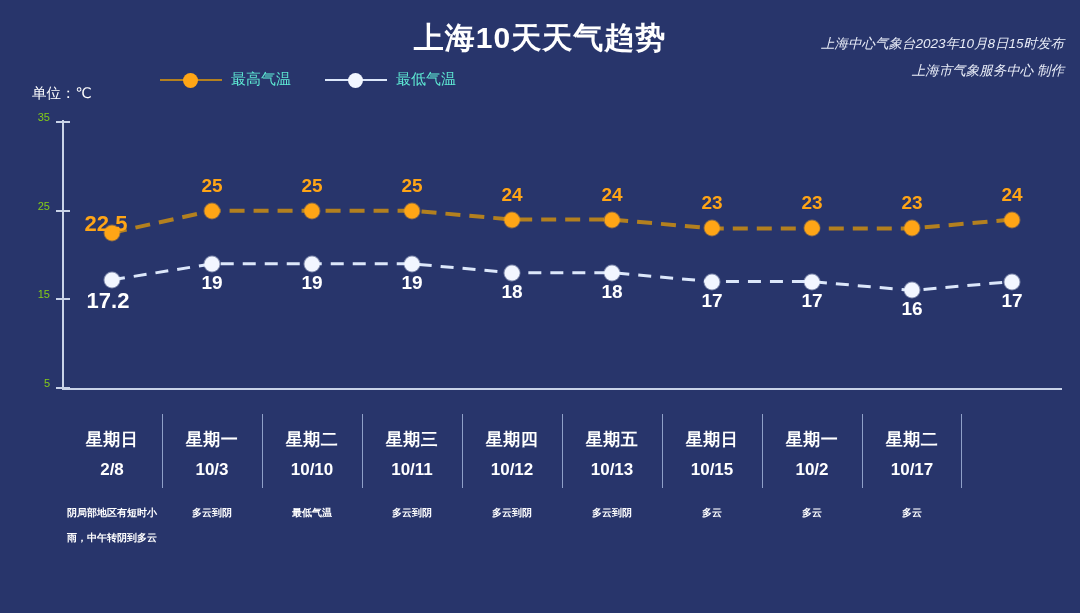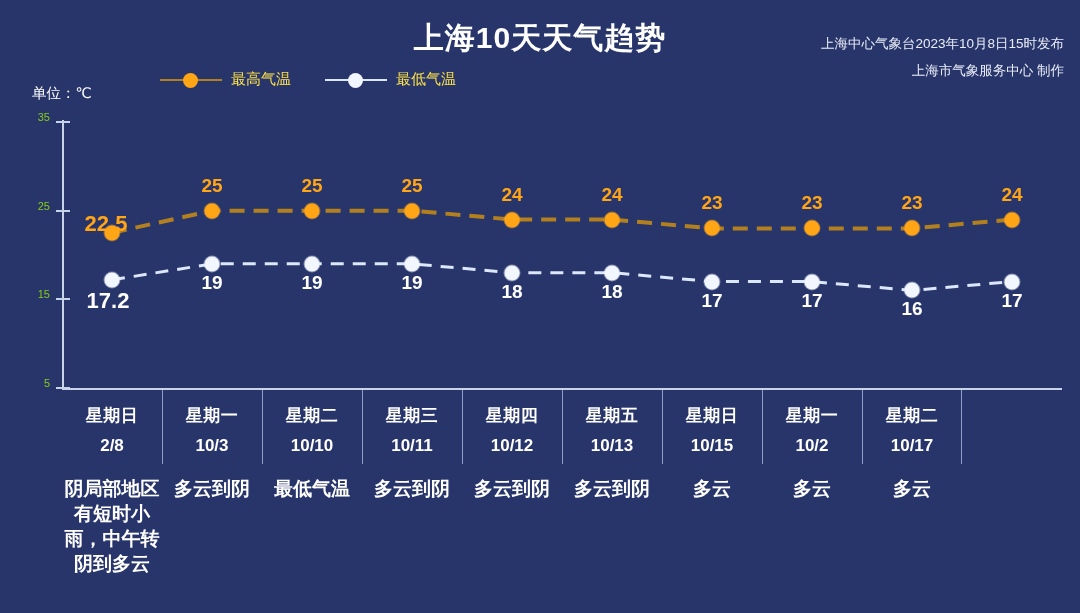--- a/index.html
+++ b/index.html
@@ -19,40 +19,40 @@
     text-align:center;
     font-size:30px;font-weight:bold;color:#FFFFFF;
     letter-spacing:1px;
     pointer-events:none;
   }
   .issuer{
     position:absolute;right:16px;top:30px;
     text-align:right;
     font-size:13.5px;color:#E8ECF7;line-height:27px;
   }
-  .issuer div{white-space:nowrap;}
+  .issuer div{white-space:nowrap;font-style:italic;}
 
   
   .unit{
     position:absolute;left:32px;top:84px;
     font-size:14.5px;color:#FFFFFF;
   }
   .legend{
     position:absolute;left:160px;top:70px;
     display:flex;align-items:center;gap:34px;
   }
   .legend-item{display:flex;align-items:center;gap:9px;}
   .legend-swatch{position:relative;width:62px;height:16px;}
   .legend-swatch .lg-line{
     position:absolute;left:0;top:7px;width:62px;height:2.5px;
   }
   .legend-swatch .lg-dot{
     position:absolute;left:23px;top:1px;width:15px;height:15px;border-radius:50%;
   }
-  .legend-label{font-size:15px;color:#fde047;white-space:nowrap;}
+  .legend-label{font-size:15px;color:#5eead4;white-space:nowrap;}
 
   
   .plot{position:absolute;left:0;top:0;width:1080px;height:613px;}
   .axis-v{
     position:absolute;left:62px;top:120px;width:2px;height:270px;
     background:#C9D3E8;
   }
   .axis-h{
     position:absolute;left:62px;top:388px;width:1000px;height:2px;
     background:#C9D3E8;
@@ -77,37 +77,37 @@
   .vlabel.hi{color:#FFA516;}
   .vlabel.lo{color:#FFFFFF;}
 
   
   .daygrid{
     position:absolute;left:62px;top:390px;width:1000px;height:170px;
     display:flex;
   }
   .daycol{
     width:100px;position:relative;
-    display:flex;flex-direction:column;align-items:center;
+    display:flex;flex-direction:column;align-items:center;margin-top:24px;
   }
   .daycol .sep{
     position:absolute;left:0;top:0;width:1px;height:74px;background:#8FA0C8;
   }
   .daycol:first-child .sep{display:none;}
   .dow{
     margin-top:14px;font-size:17px;font-weight:bold;color:#FFFFFF;
     letter-spacing:.5px;white-space:nowrap;
   }
   .date{
     margin-top:9px;font-size:17px;font-weight:bold;color:#FFFFFF;
     white-space:nowrap;
   }
   .desc{
     margin-top:20px;width:92px;text-align:center;
-    font-size:19px;font-weight:bold;color:#FFFFFF;line-height:25px;
+    font-size:10px;font-weight:bold;color:#FFFFFF;line-height:25px;
     word-break:break-all;
   }
   .daycol.wide .desc{width:96px;}
   .colend{
     position:absolute;right:0;top:0;width:1px;height:74px;background:#8FA0C8;
   }
 </style>
 </head>
 <body>
 

